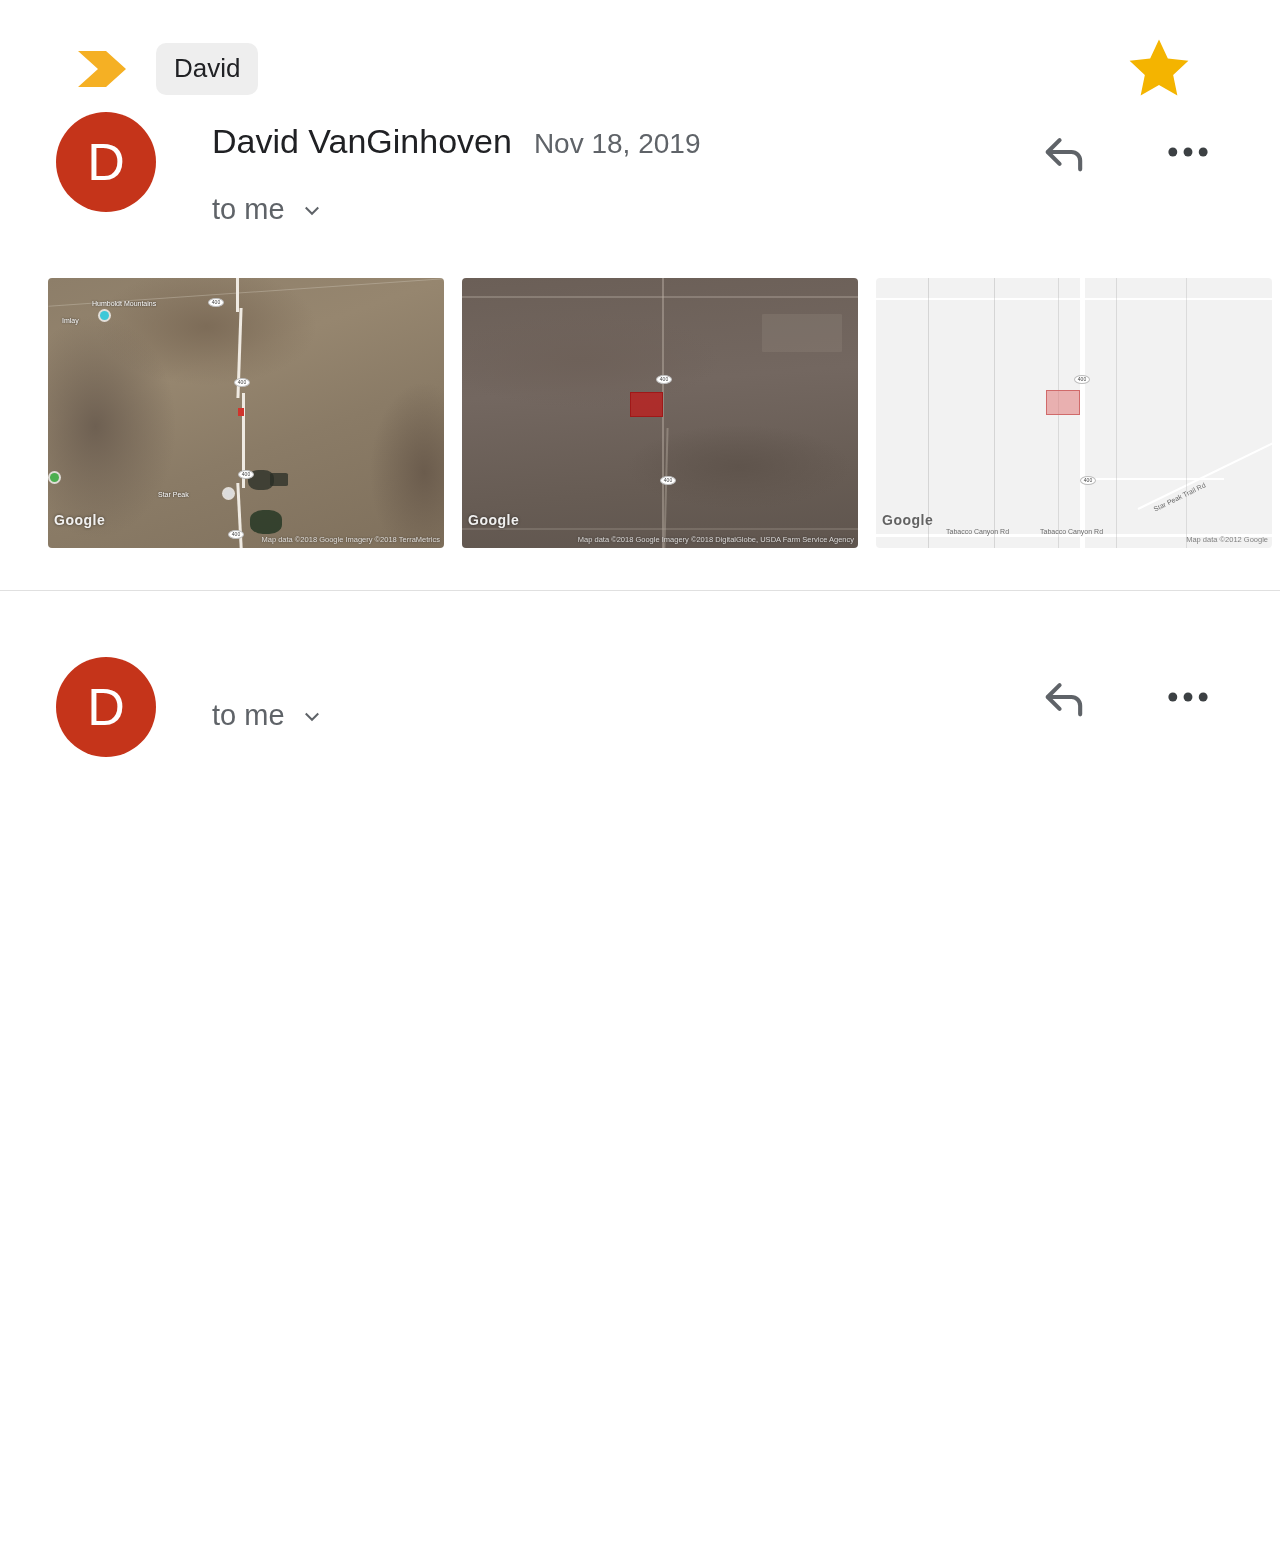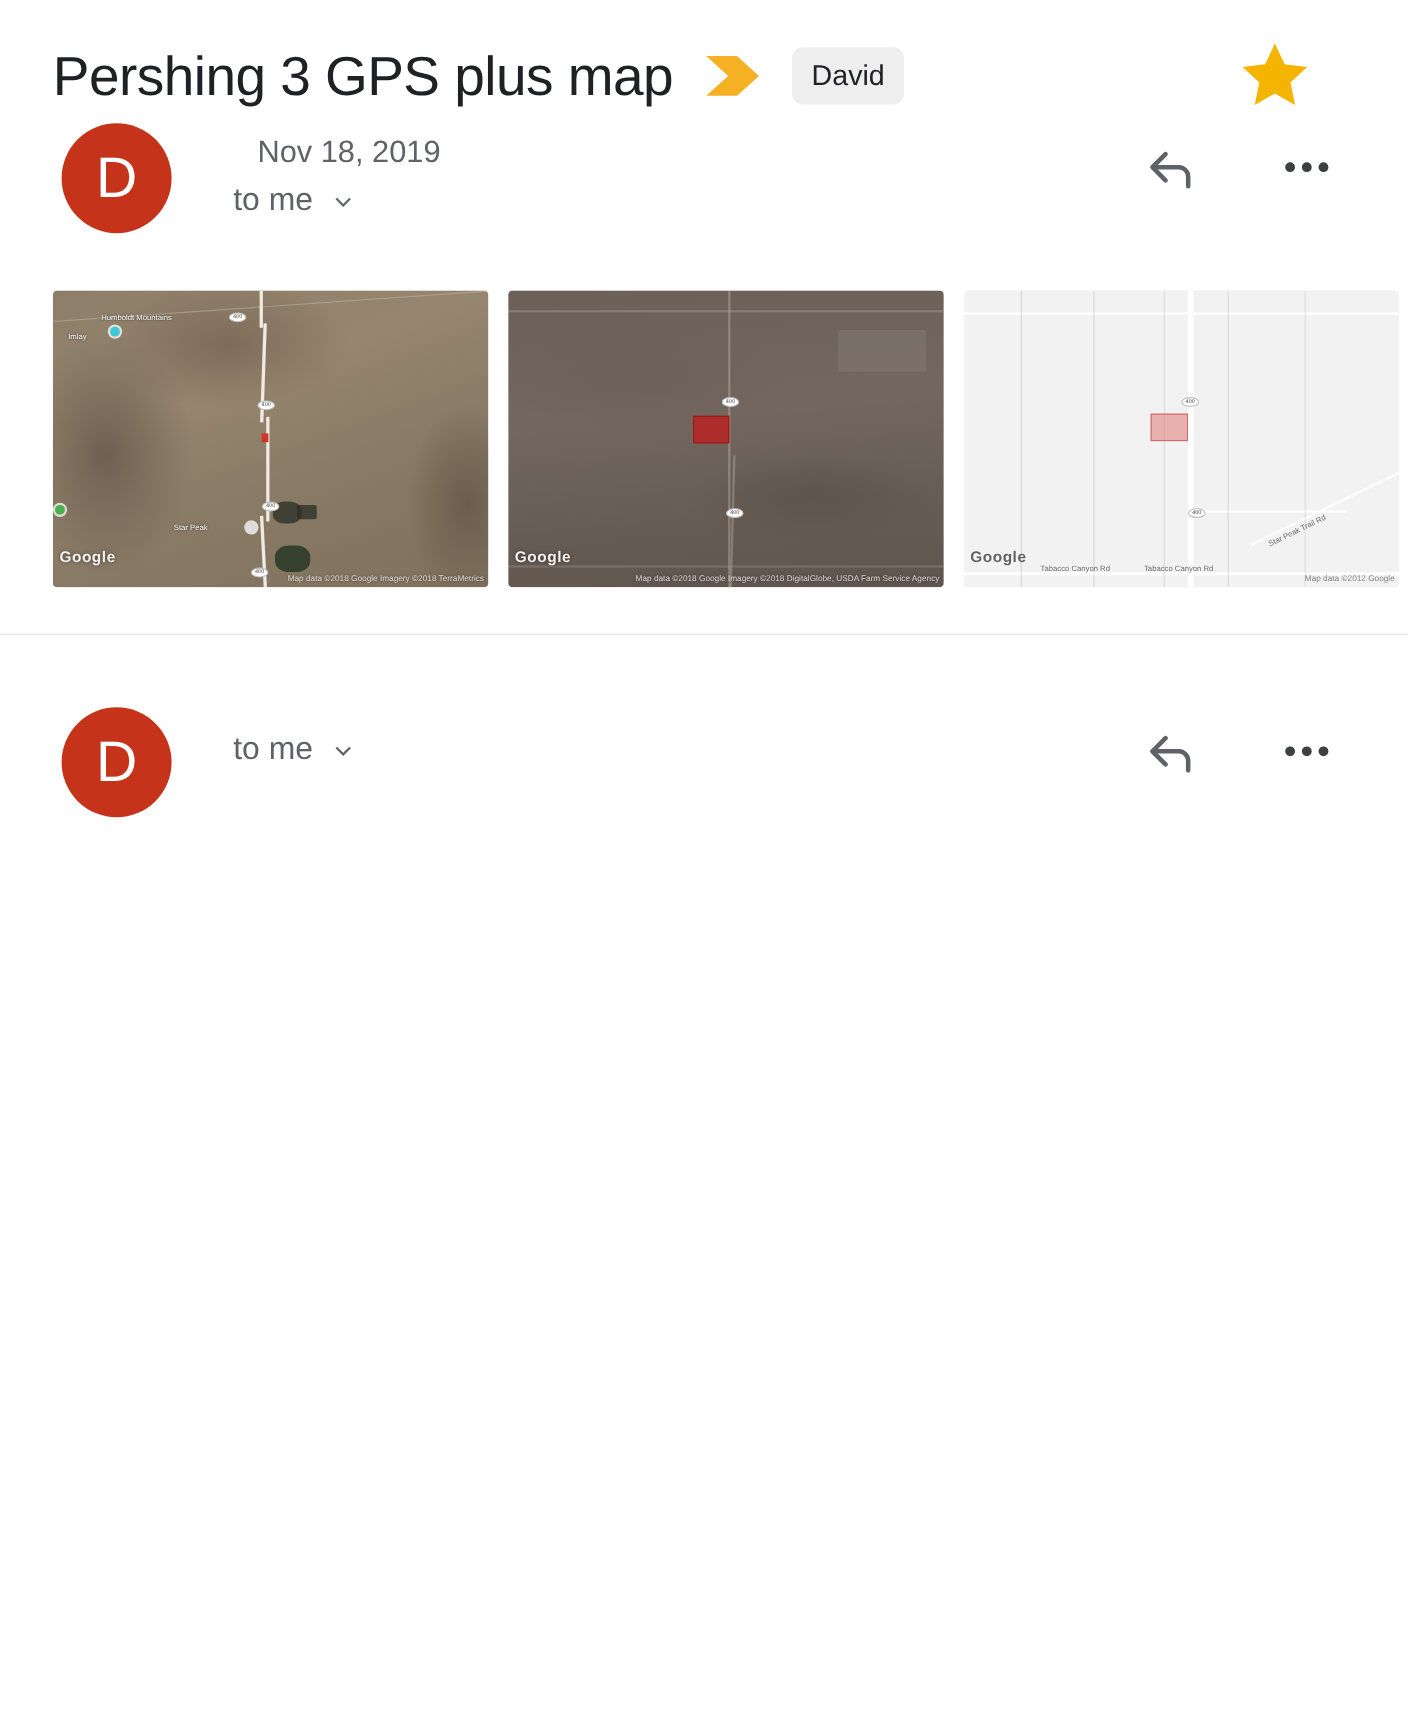--- a/index.html
+++ b/index.html
@@ -75,21 +75,21 @@
   }
   .msg-date {
     font-size: 28px;
     color: #5f6368;
     margin-left: 22px;
     white-space: nowrap;
   }
   .meta-line2 {
     display: flex;
     align-items: center;
-    margin-top: 12px;
+    margin-top: 32px;
   }
   .to-me {
     font-size: 29px;
     color: #5f6368;
   }
   .caret { margin-left: 12px; display: inline-flex; }
   .msg-actions {
     display: flex;
     align-items: center;
     gap: 66px;
@@ -225,21 +225,20 @@
     width: 100%;
   }
   .msg2-head { padding-top: 66px; }
 </style>
 </head>
 <body>
 
 <div class="page">
 
   <div class="subject-row">
-    <div class="subject-title">Pershing 3 GPS plus map</div>
 
     <svg class="important-marker" width="56" height="48" viewBox="0 0 56 48">
       <path d="M4 6 L32 6 L52 24 L32 42 L4 42 L24 24 Z" fill="#F5B024"></path>
     </svg>
 
     <div class="label-chip">David</div>
 
     <div class="star-wrap">
       <svg width="74" height="72" viewBox="0 0 24 24">
         <path fill="#F4B400" d="M12 2.2l2.95 6.3 6.85.78-5.08 4.7 1.4 6.82L12 17.3l-6.12 3.5 1.4-6.82L2.2 9.28l6.85-.78z"></path>
@@ -249,20 +248,21 @@
 
   <div class="message">
 
     <div class="msg-head">
       <div class="avatar">
         <span>D</span>
       </div>
 
       <div class="msg-meta">
         <div class="meta-line1">
+          <span class="sender-name">David VanGinhoven</span>
           <span class="msg-date">Nov 18, 2019</span>
         </div>
         <div class="meta-line2">
           <span class="to-me">to me</span>
           <span class="caret">
             <svg width="30" height="30" viewBox="0 0 24 24">
                 <path d="M7 10l5 5 5-5" fill="none" stroke="#5f6368" stroke-width="1.6"></path>
               </svg>
           </span>
         </div>

